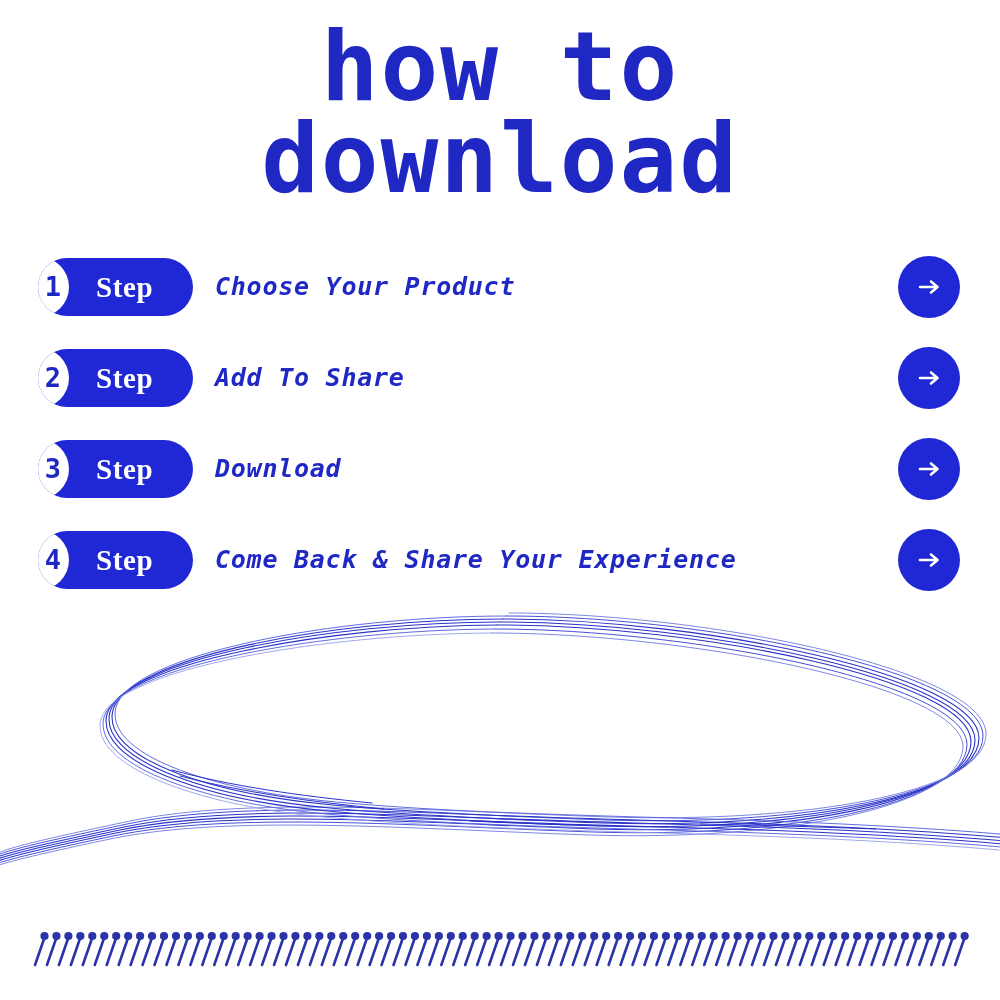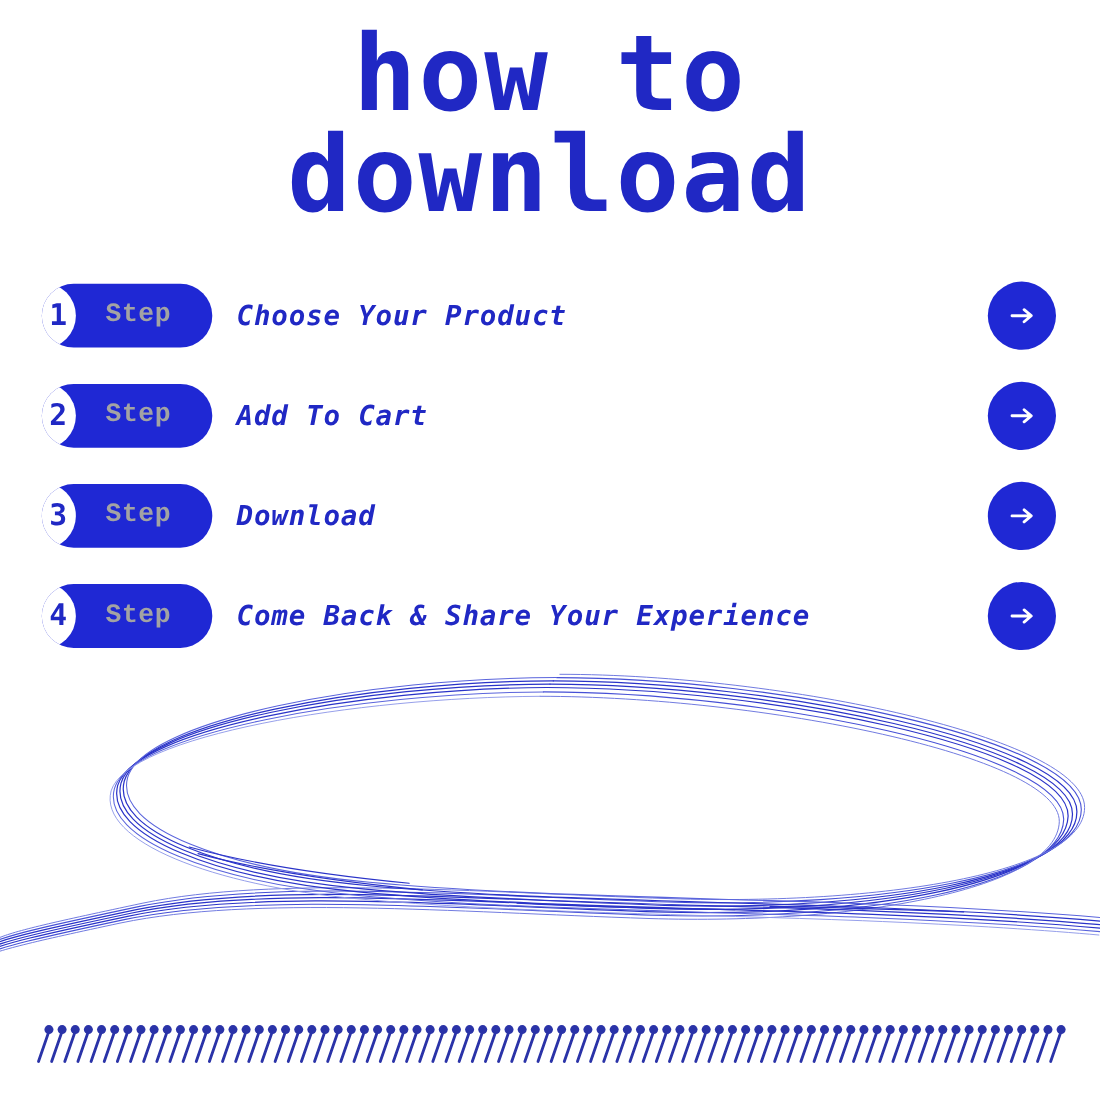--- a/index.html
+++ b/index.html
@@ -77,24 +77,24 @@
     height: 60px;
     background: #ffffff;
     border-radius: 50%;
   }
   .pill-word {
     position: absolute;
     left: 58px;
     top: 0;
     height: 58px;
     line-height: 58px;
-    font-family: Liberation Mono, monospace;
-    font-size: 24px;
+    font-family: Liberation Serif, serif;
+    font-size: 29px;
     font-weight: 700;
-    color: #a3a3a3;
+    color: #ffffff;
     letter-spacing: 0.02em;
     white-space: pre;
   }
   
   .step-number {
     position: absolute;
     left: 38px;
     top: 6px;
     width: 30px;
     height: 58px;
@@ -189,21 +189,21 @@
         </span>
       </button>
     </div>
 
     <div class="step-row">
       <div class="step-pill">
         <div class="pill-notch"></div>
         <span class="pill-word">Step</span>
       </div>
       <span class="step-number">2</span>
-      <span class="step-label">Add To Cart</span>
+      <span class="step-label">Add To Share</span>
       <button class="arrow-btn">
         <span>
           <svg width="30" height="30" viewBox="0 0 30 30" aria-hidden="true">
             <path d="M6 15 H23 M17 9.5 L23.5 15 L17 20.5" fill="none" stroke="#ffffff" stroke-width="2.6" stroke-linecap="round" stroke-linejoin="round"></path>
           </svg>
         </span>
       </button>
     </div>
 
     <div class="step-row">

